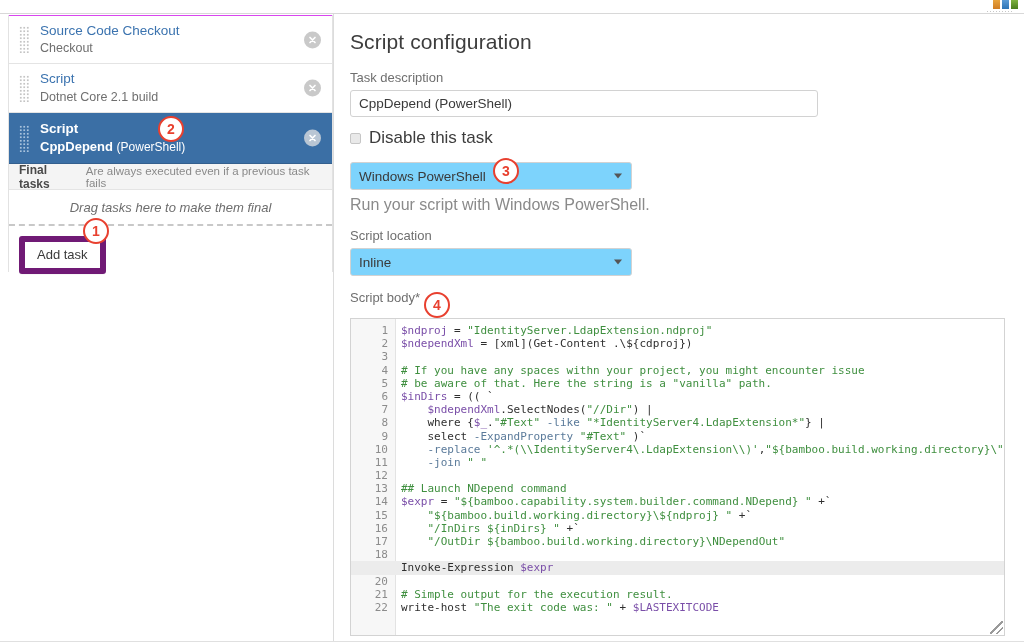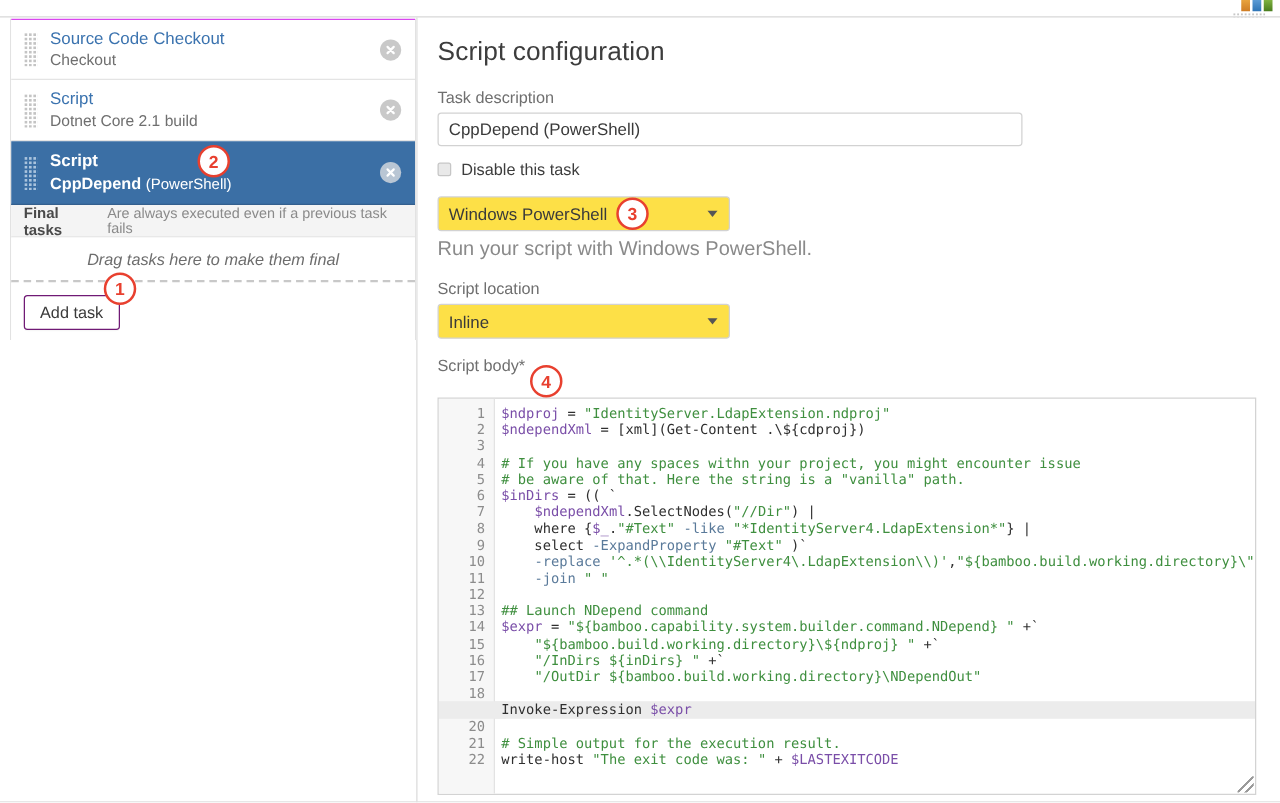--- a/index.html
+++ b/index.html
@@ -93,21 +93,21 @@
   }
   .drag-zone span{
     font-size:13px; font-style:italic; color:#6d6d6d;
   }
   .dashed-sep{
     border-top:2px dashed #c8c8c8; margin:0 0 0 0; height:0;
   }
   .addtask-wrap{ padding:10px 0 0 10px; background:#fff; height:46px; }
   .btn-addtask{
     display:inline-block;
-    border:1px solid #701a75; border-radius:3px;
+    border:6px solid #701a75; border-radius:3px;
     background:#fff;
     padding:5px 12px 6px 12px;
     font-size:13px; color:#3a3a3a;
     box-shadow:0 1px 0 rgba(0,0,0,.03);
   }
 
   
   .pane-divider{
     position:absolute; left:333px; top:14px; width:1px; height:628px; background:#dcdcdc;
   }
@@ -128,25 +128,25 @@
     background:#fff;
     font-size:13.5px; color:#3a3a3a;
     padding:4px 8px;
     display:flex; align-items:center;
   }
   .chk-row{ display:flex; align-items:center; margin:11px 0 14px 0; }
   .chk{
     width:11px; height:11px; border:1px solid #c6c6c6; background:#e9e9e9;
     border-radius:2px; margin-right:8px;
   }
-  .chk-label{ font-size:13px; color:#3d3d3d; }
+  .chk-label{ font-size:17px; color:#3d3d3d; }
   .select{
     position:relative;
-    width:234px; height:28px;
-    border:1px solid #d2d2d2; border-radius:3px; background:#fde047;
+    width:282px; height:28px;
+    border:1px solid #d2d2d2; border-radius:3px; background:#7dd3fc;
     font-size:13.5px; color:#3a3a3a;
     padding:4px 8px; display:flex; align-items:center;
   }
   .select .caret{
     position:absolute; right:9px; top:50%; transform:translateY(-50%);
     width:0;height:0;border-left:4px solid transparent;border-right:4px solid transparent;
     border-top:5px solid #555;
   }
   .hint{ font-size:16px; color:#8a8a8a; margin:6px 0 14px 0; }
   .gap14{ height:14px; }

